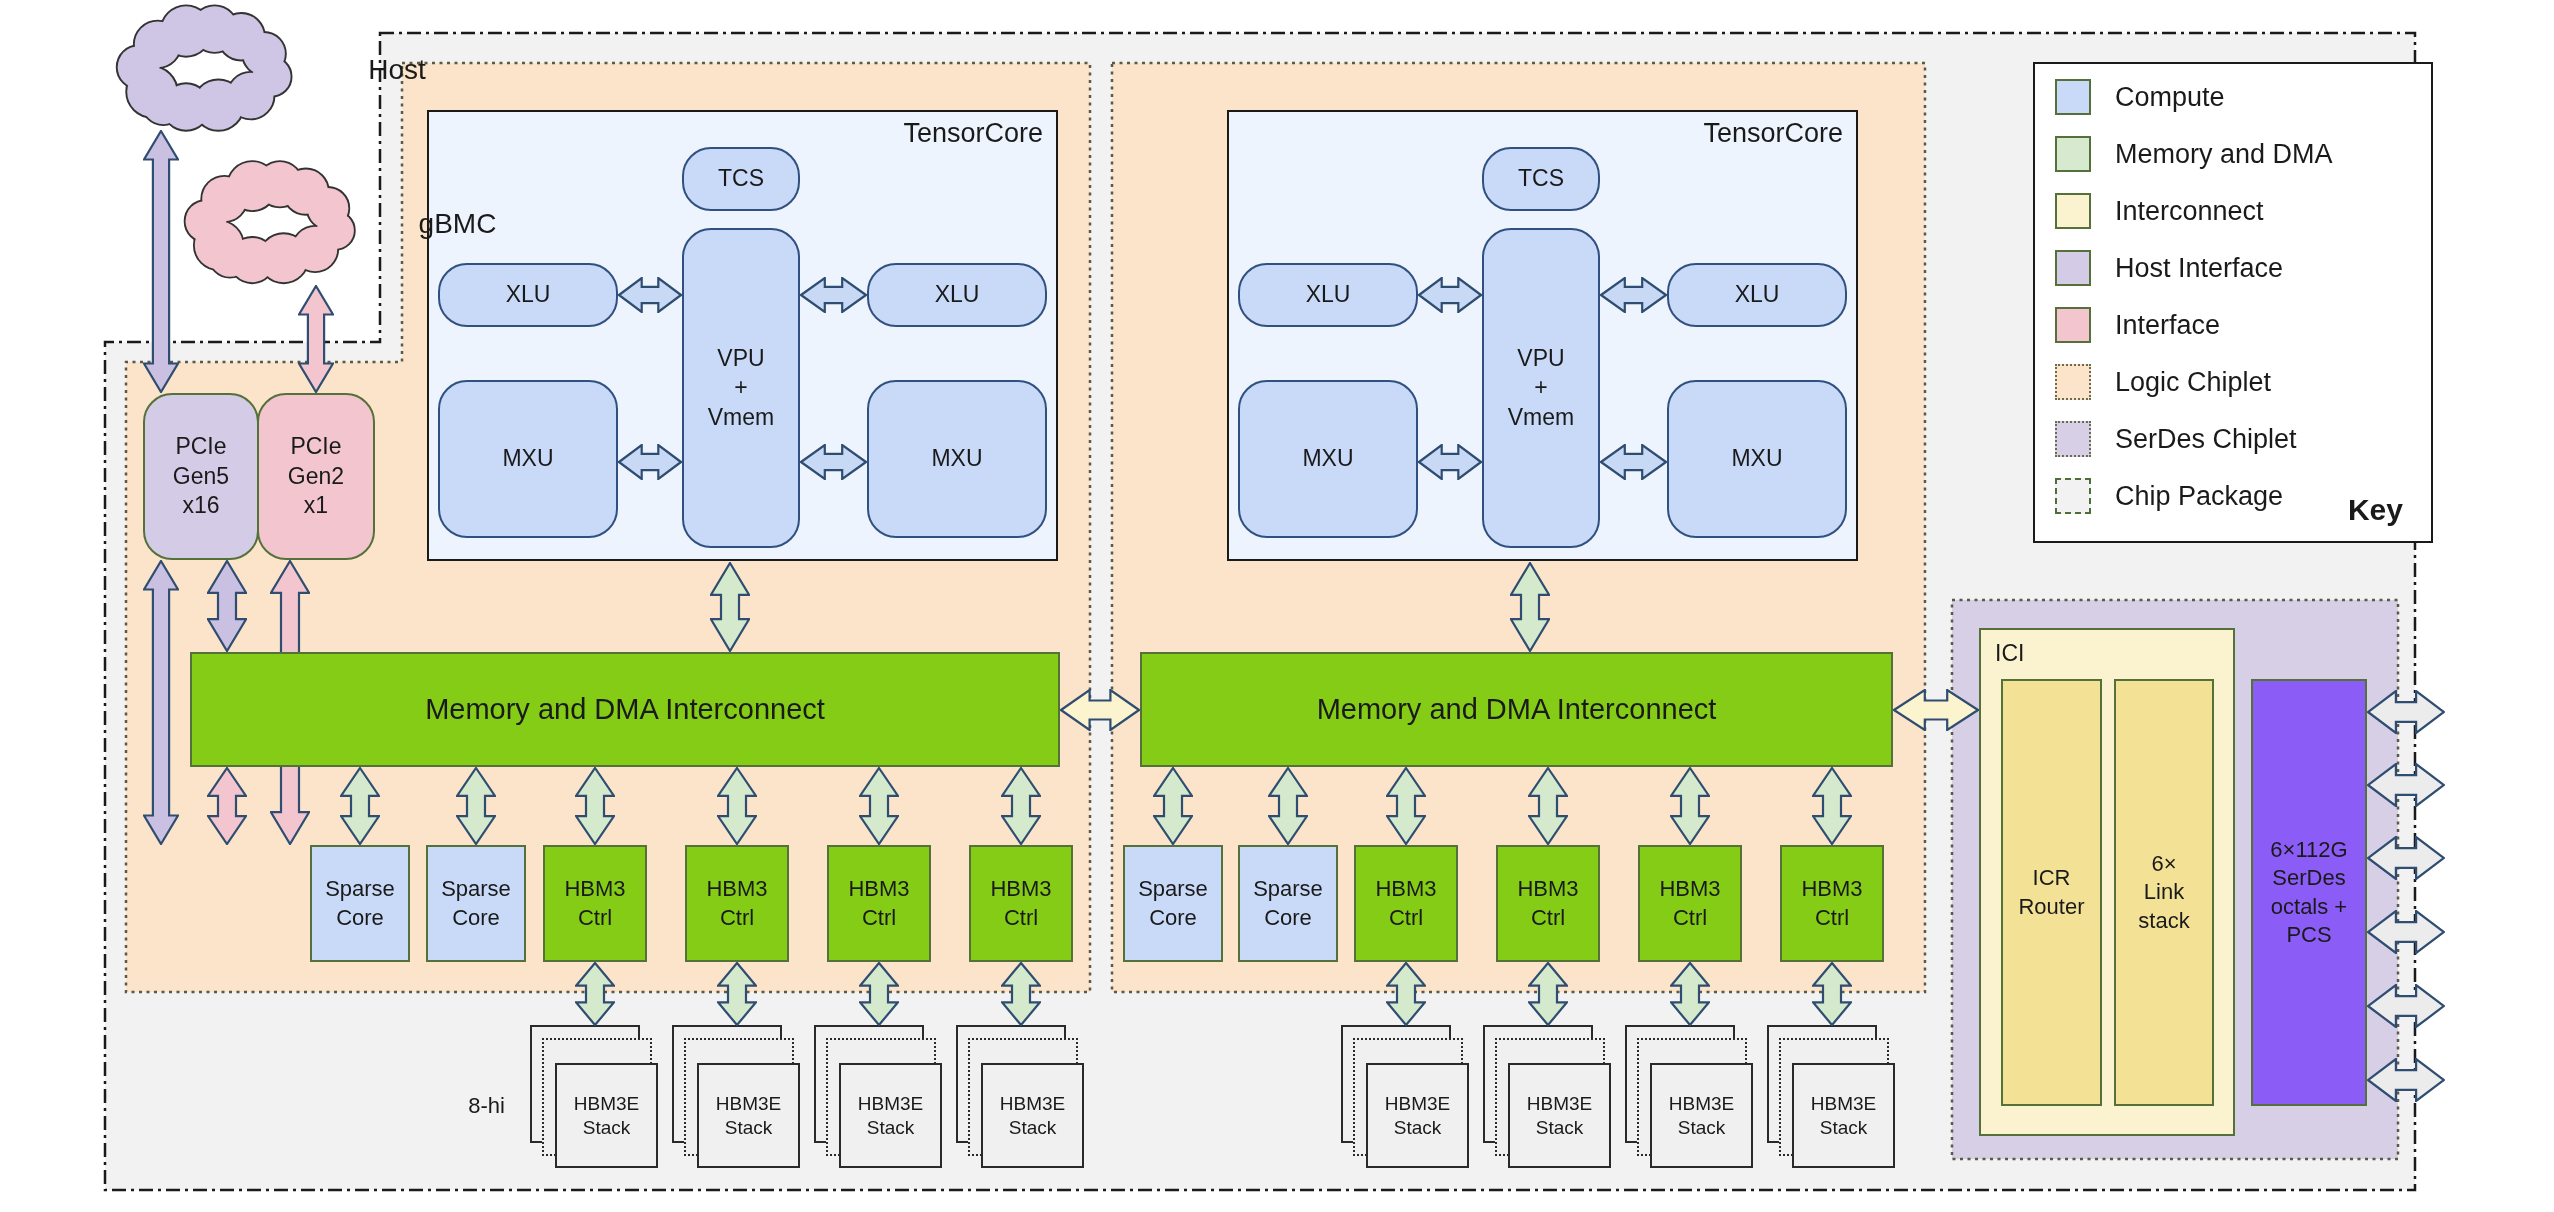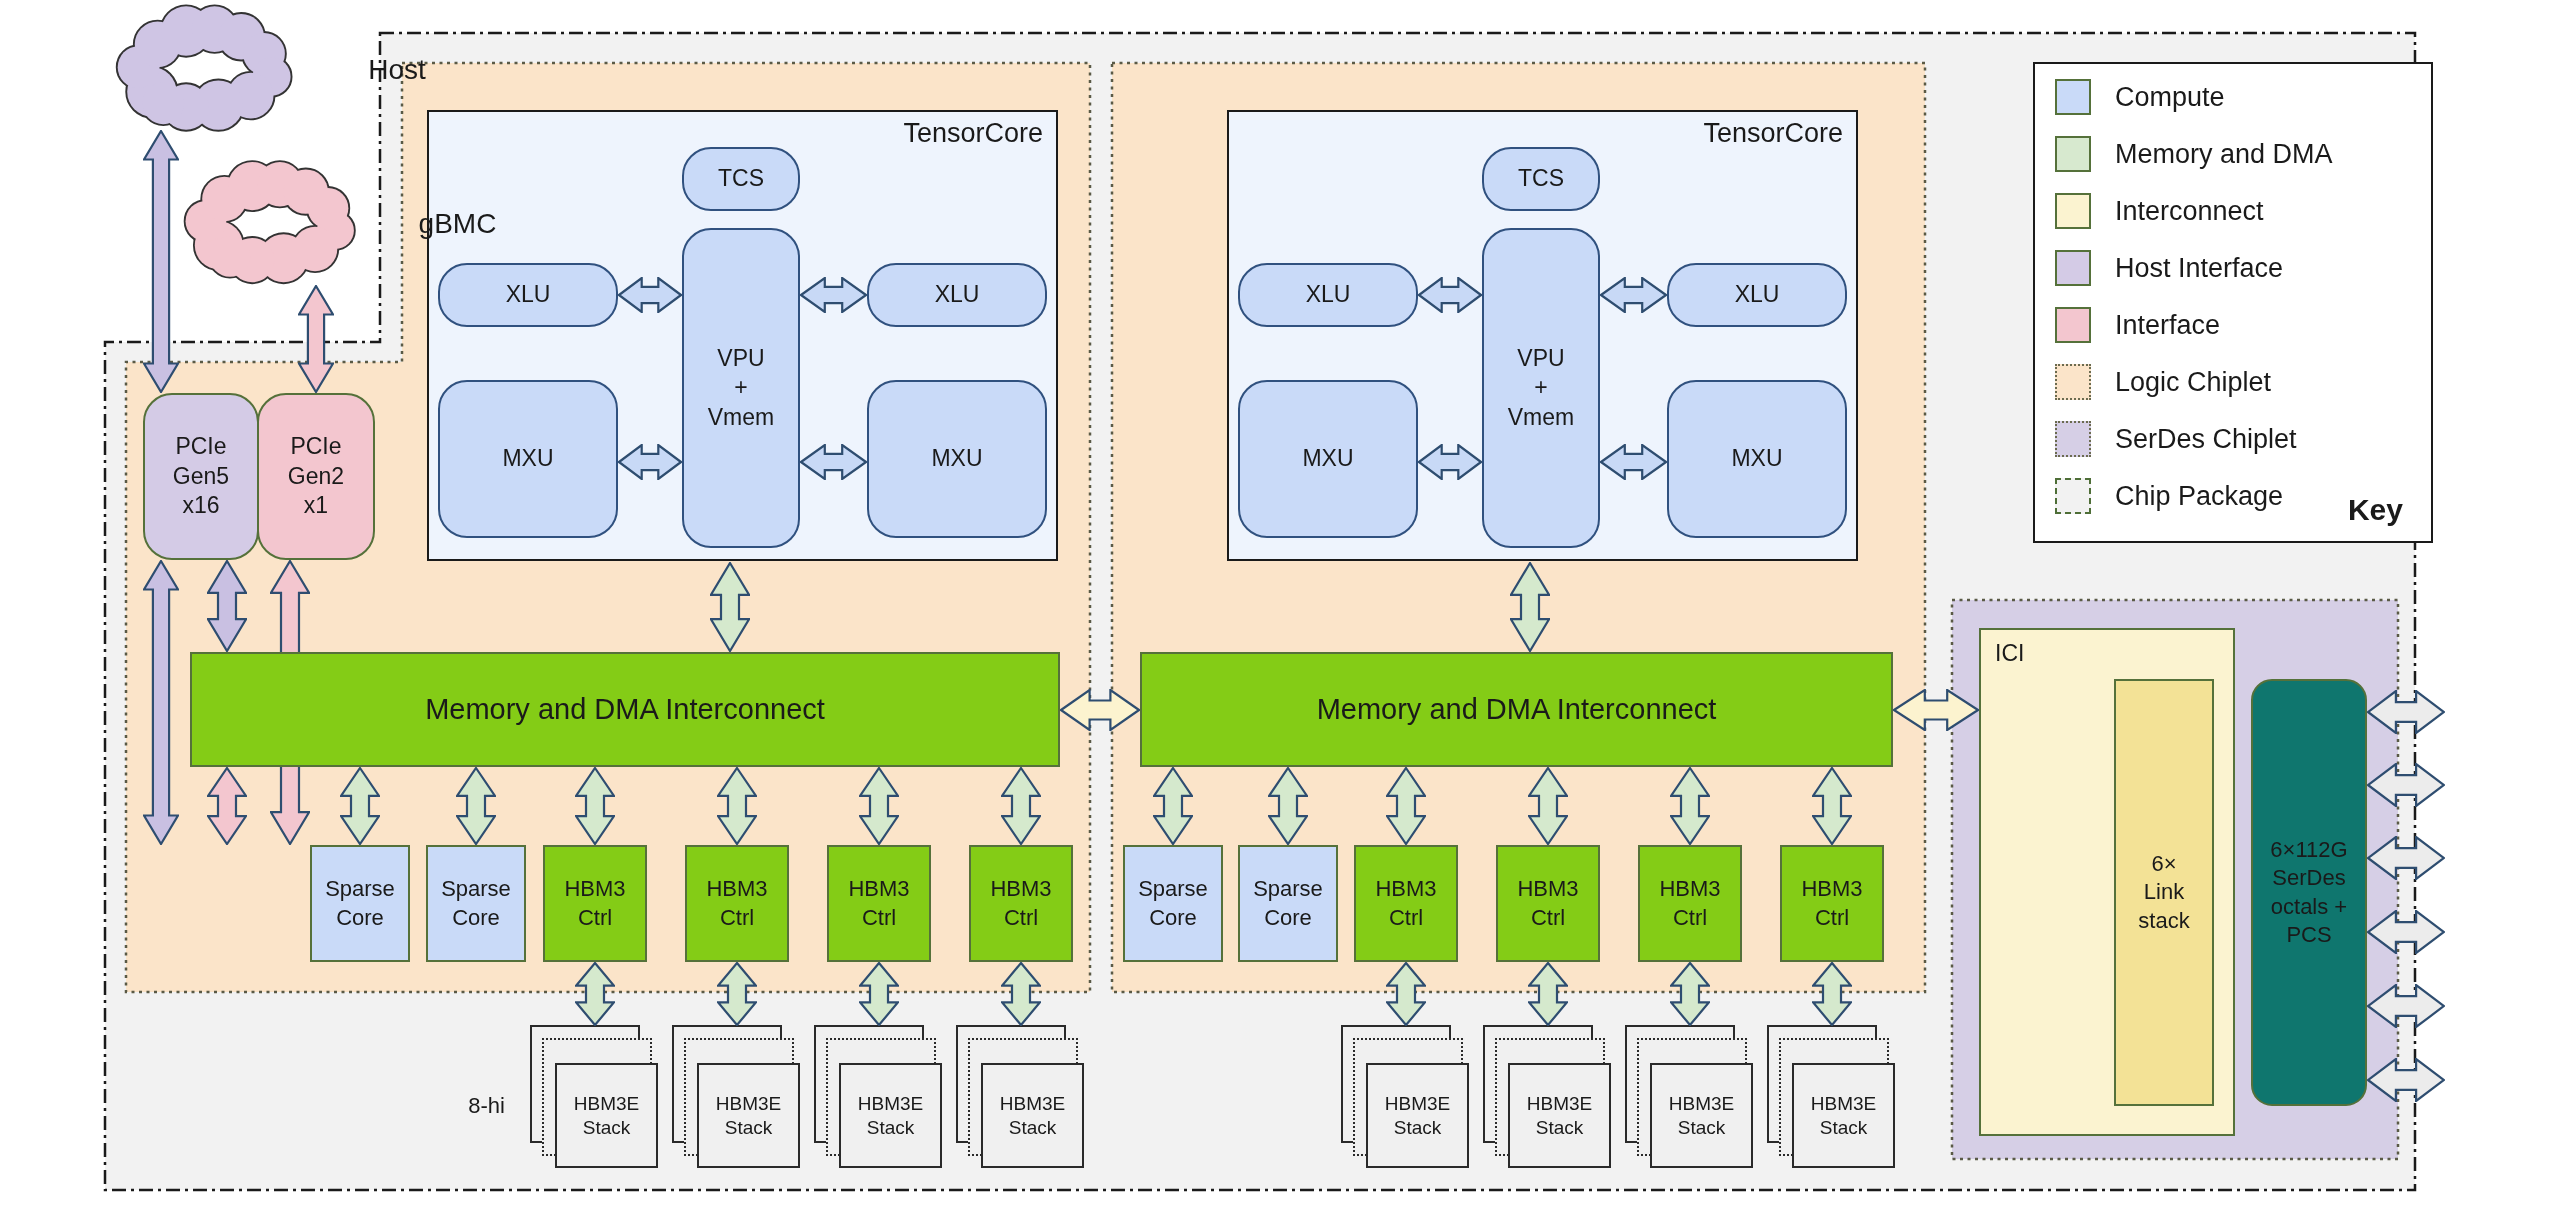--- a/index.html
+++ b/index.html
@@ -11,21 +11,21 @@
        border:2px solid #55713a;line-height:1.28;}
   .blue{background:#c9daf8;}
   .blueb{border:2px solid #30517f;}
   .green{background:#84cc16;}
   .purple{background:#d4cbe6;}
   .pink{background:#f3c6cf;}
   .mgr{background:#d8a097;}
   .tcbg{background:#eef4fd;border:2.5px solid #1a1a1a;}
   .yout{background:#fbf3d0;}
   .yin{background:#f3e296;}
-  .sdx{background:#0f766e;border-radius:21px;}
+  .sdx{background:#8b5cf6;}
   .stackbox{position:absolute;background:#f0f0f0;border:2px solid #2a2a2a;box-sizing:border-box;}
   .stackmid{border-style:dotted;}
   .stackfront{display:flex;align-items:center;justify-content:center;text-align:center;white-space:pre-line;line-height:1.25;}
   .lbl{position:absolute;white-space:pre-line;}
   .arrow{position:absolute;}
   .f19{font-size:19px;} .f22{font-size:22px;} .f23{font-size:23px;}
   .f24{font-size:23px;border-radius:29px;} .f27{font-size:27px;} .f29{font-size:29px;}
   .legendbox{position:absolute;background:#fff;border:2.5px solid #1a1a1a;box-sizing:border-box;}
   .sw{position:absolute;width:36px;height:36px;box-sizing:border-box;border:2.5px solid #55713a;}
   .sw.dot{border:2.5px dotted #6b6b50;}
@@ -330,20 +330,22 @@
   <div class="stackbox" style="left:1767px;top:1025px;width:110px;height:118px;z-index:2;"></div>
   <div class="stackbox stackmid" style="left:1779px;top:1038px;width:110px;height:118px;z-index:2;"></div>
   <div class="stackbox stackfront f19" style="left:1792px;top:1063px;width:103px;height:105px;z-index:2;">HBM3E
 Stack</div>
   <div class="arrow" style="left:1812px;top:962px;width:40px;height:64px;z-index:3;"><svg width="40" height="64">
         <polygon points="20.0,1.0 39.0,23.7 29.0,23.7 29.0,40.3 39.0,40.3 20.0,63.0 1.0,40.3 11.0,40.3 11.0,23.7 1.0,23.7" fill="#d5e9cd" stroke="#2e4d70" stroke-width="2.2"></polygon>
       </svg></div>
 
   <div class="box yout" style="left:1979px;top:628px;width:256px;height:508px;z-index:2;"></div>
   <div class="lbl f23" style="left:1995px;top:640px;z-index:3;">ICI</div>
+  <div class="box yin f22" style="left:2001px;top:679px;width:101px;height:427px;z-index:3;">ICR
+Router</div>
   <div class="box yin f22" style="left:2114px;top:679px;width:100px;height:427px;z-index:3;">6×
 Link
 stack</div>
   <div class="box sdx f22" style="left:2251px;top:679px;width:116px;height:427px;z-index:3;">6×112G
 SerDes
 octals +
 PCS</div>
 
   <div class="arrow" style="left:2367px;top:690px;width:78px;height:44px;z-index:4;"><svg width="78" height="44">
         <polygon points="1.0,22.0 28.9,43.0 28.9,31.9 49.1,31.9 49.1,43.0 77.0,22.0 49.1,1.0 49.1,12.1 28.9,12.1 28.9,1.0" fill="#ececec" stroke="#2e4d70" stroke-width="2.2"></polygon>

